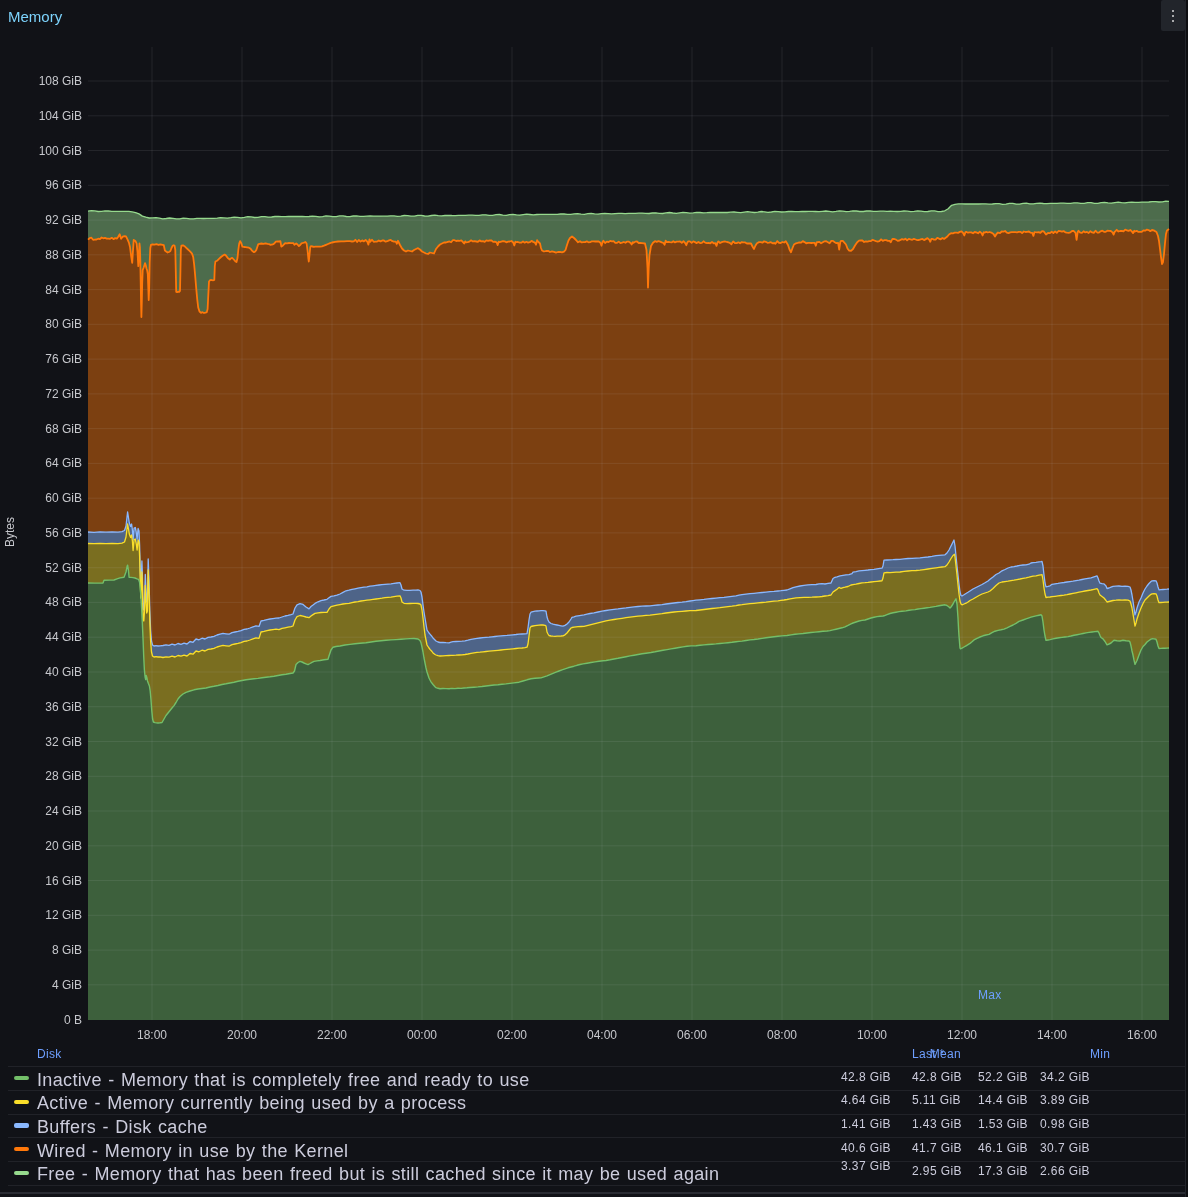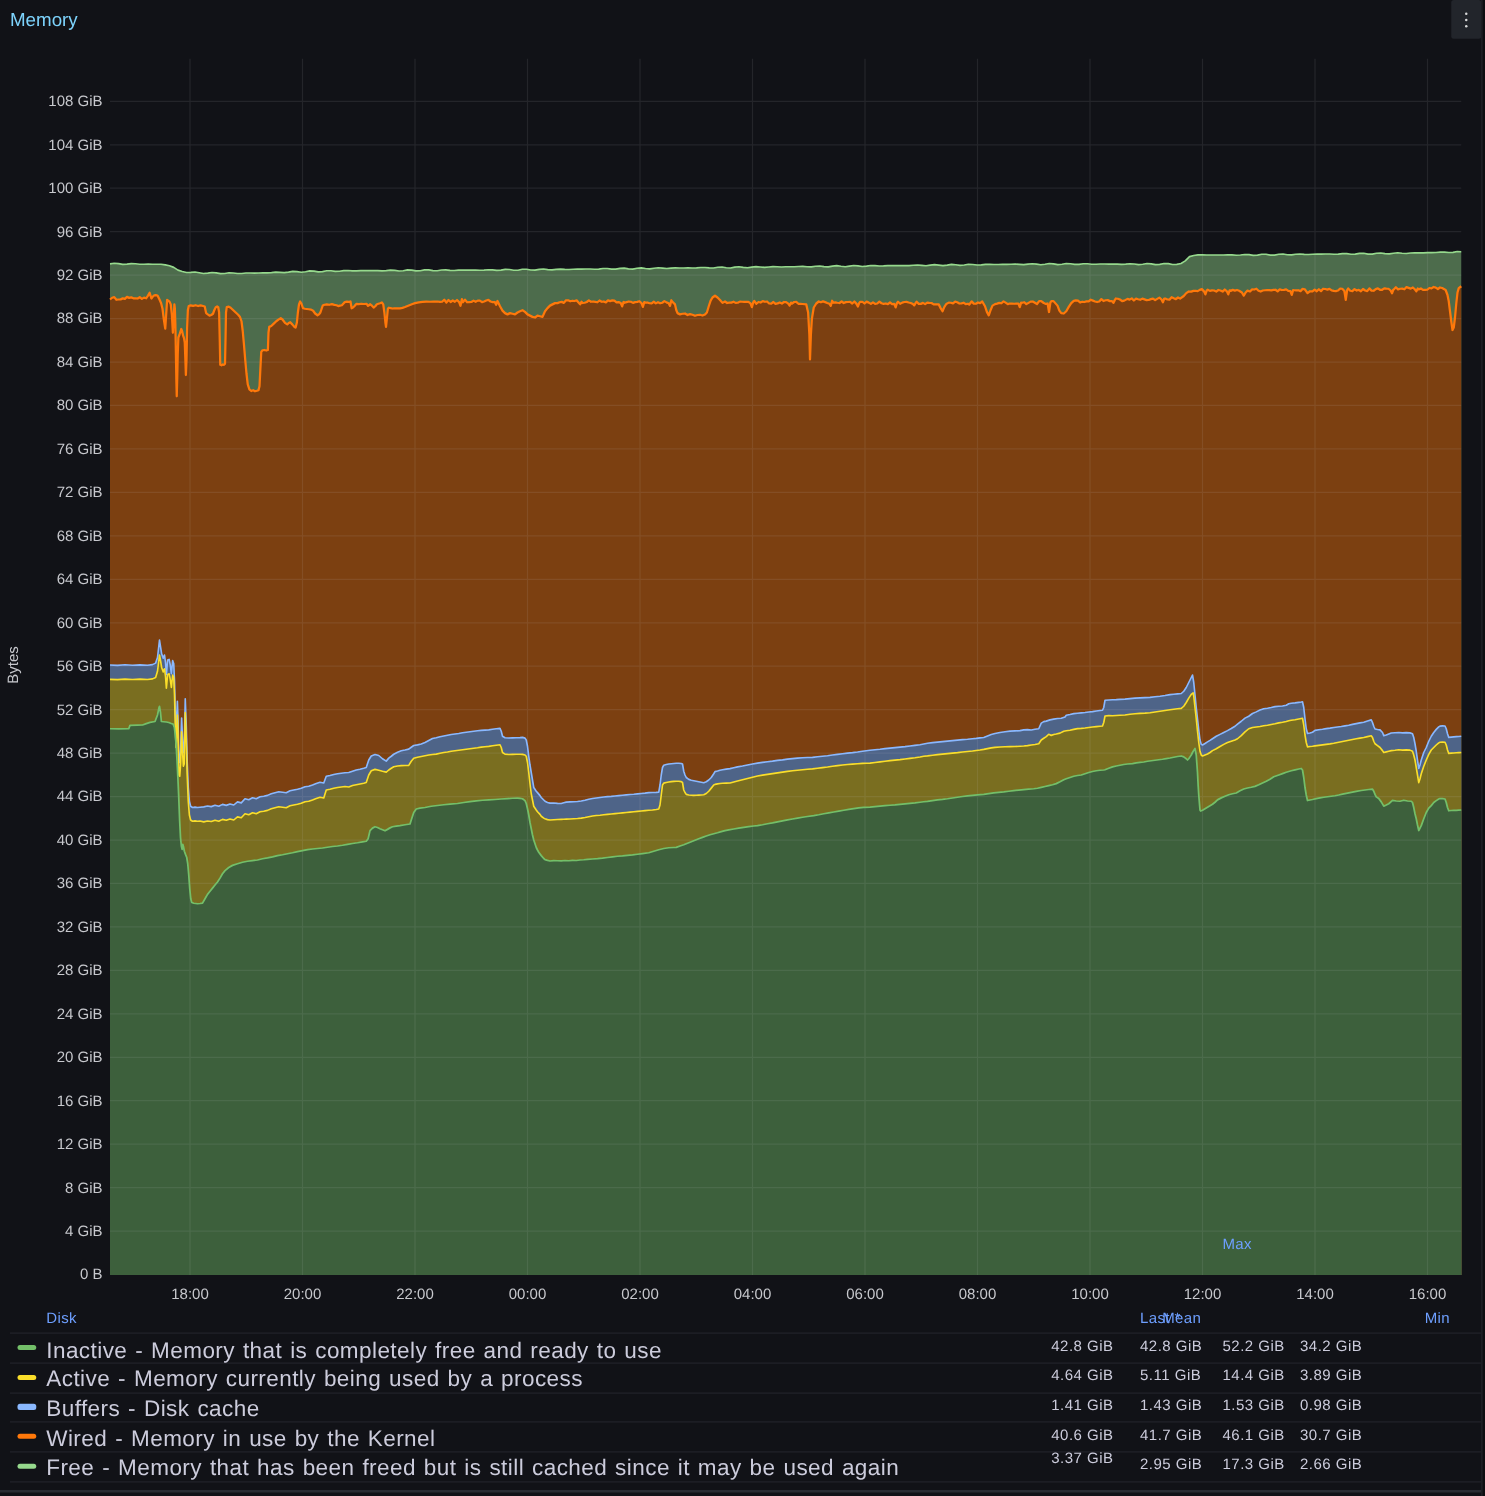--- a/index.html
+++ b/index.html
@@ -73,21 +73,21 @@
 <div class="title">Memory</div>
 <div class="kebab">
     <span style="top:10px"></span>
     <span style="top:14.8px"></span>
     <span style="top:19.6px"></span>
   </div>
 <div class="lh" style="left:37px;top:1046.5px;text-align:left">Disk</div>
 <div class="lh" style="left:841px;top:1046.5px;width:120px;text-align:right">Mean</div>
 <div class="lh" style="left:912px;top:1046.5px;width:120px;">Last *</div>
 <div class="lh" style="left:978px;top:988px;width:120px;text-align:left">Max</div>
-<div class="lh" style="left:1040px;top:1046.5px;width:120px;text-align:right">Min</div>
+<div class="lh" style="left:1040px;top:1046.5px;width:120px;text-align:center">Min</div>
 <div class="sep" style="top:1066.2px"></div>
 <div class="ic" style="top:1075.8px;background:#73BF69"></div>
 <div class="ll" style="top:1069.5px">Inactive&nbsp;-&nbsp;Memory that is completely free and ready to use</div>
 <div class="lv" style="left:841px;top:1069.5px">42.8 GiB</div>
 <div class="lv" style="left:912px;top:1069.5px">42.8 GiB</div>
 <div class="lv" style="left:978px;top:1069.5px">52.2 GiB</div>
 <div class="lv" style="left:1040px;top:1069.5px">34.2 GiB</div>
 <div class="sep" style="top:1089.9px"></div>
 <div class="ic" style="top:1099.5px;background:#FADE2A"></div>
 <div class="ll" style="top:1093.2px">Active&nbsp;-&nbsp;Memory currently being used by a process</div>

